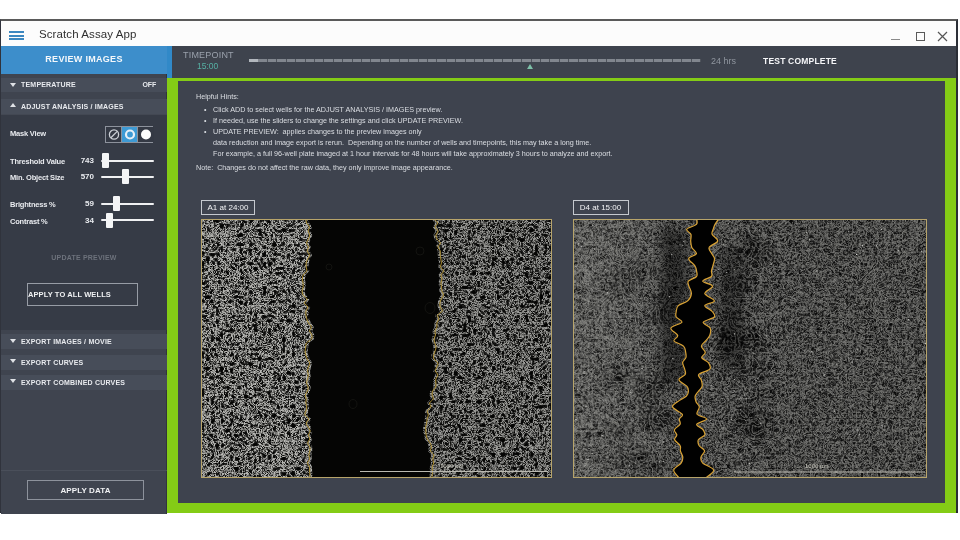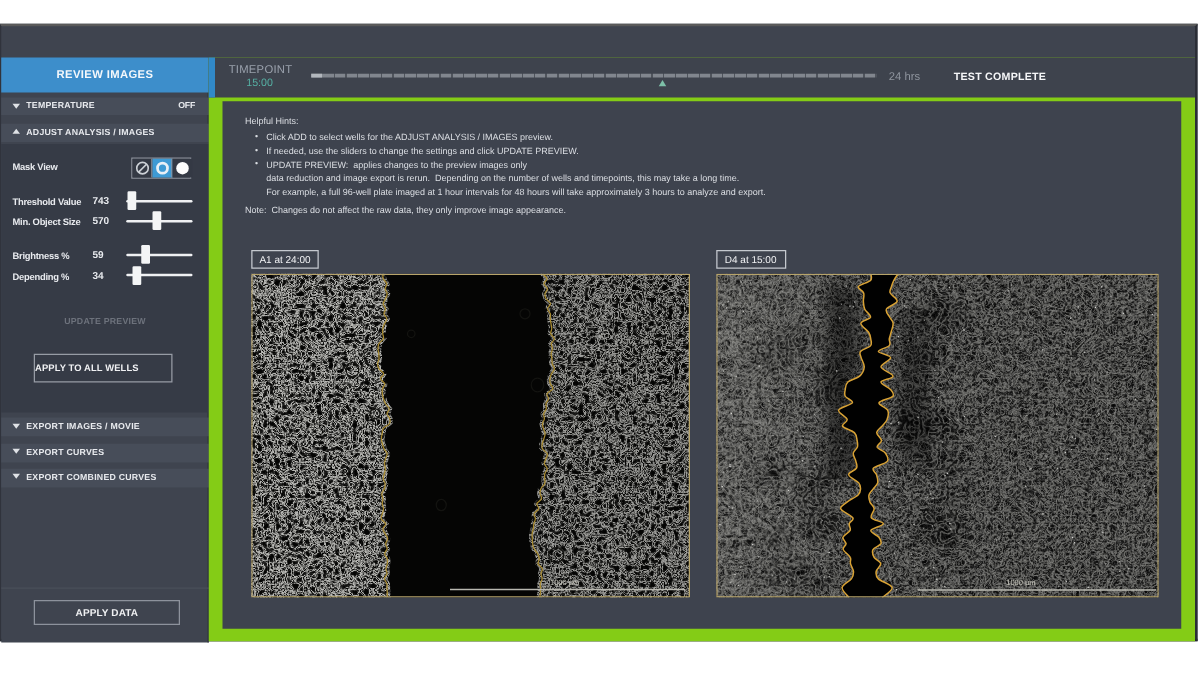--- a/index.html
+++ b/index.html
@@ -15,21 +15,21 @@
 .clos svg{position:absolute;left:0;top:10px}
 .sidebar{position:absolute;left:0;top:25px;width:166px;height:468px;background:#3f444f;border-right:1px solid #31343d}
 .revbtn{position:absolute;left:0;top:0;width:166px;height:27.5px;background:#3d8ecb;color:#f4f8fb;font-size:9px;font-weight:bold;text-align:center;line-height:27.5px;letter-spacing:.3px}
 .secbar{position:absolute;left:0;width:166px;height:14px;background:#474d59;color:#e8eaee;font-size:7px;font-weight:bold;line-height:14px;letter-spacing:-0.2px}
 .secbar .tri{position:absolute;left:9px;top:4.5px;width:0;height:0;border-left:3.5px solid transparent;border-right:3.5px solid transparent;border-top:4.5px solid #dfe2e6}
 .secbar .triu{position:absolute;left:9px;top:4.5px;width:0;height:0;border-left:3.5px solid transparent;border-right:3.5px solid transparent;border-bottom:4.5px solid #dfe2e6}
 .secbar .lab{position:absolute;left:20px;letter-spacing:.2px}
 .secbar .off{position:absolute;right:11px}
 .panel{position:absolute;left:0;top:68px;width:166px;height:216px;background:#363b46;border-top:1px solid #434853}
 .plabel{position:absolute;left:9px;color:#e9ebef;font-size:7.5px;font-weight:bold;letter-spacing:-0.2px}
-.pval{position:absolute;color:#e9ebef;font-size:8px;font-weight:bold;text-align:left;width:20px}
+.pval{position:absolute;color:#e9ebef;font-size:8px;font-weight:bold;text-align:right;width:20px}
 .maskgrp{position:absolute;left:103.5px;top:11px;width:48px;height:16.5px;border:1px solid #8d929c;display:flex}
 .maskgrp .cell{width:16px;height:15px;position:relative}
 .mc1{background:#343944;border-right:1px solid #8d929c}
 .mc2{background:#3e9ad4;border-right:1px solid #8d929c}
 .mc3{background:#343944}
 .track{position:absolute;height:2px;background:#f0f1f3;border-radius:1px}
 .knob{position:absolute;width:7px;height:15px;background:#f4f5f6;border-radius:1px}
 .updprev{position:absolute;left:0;top:139px;width:166px;text-align:center;color:#6d727c;font-size:7px;font-weight:bold;letter-spacing:.2px}
 .applybtn{position:absolute;left:26px;top:168px;width:111px;height:23px;border:1px solid #979ca5;color:#f0f1f3;font-size:7.5px;font-weight:bold;line-height:22px;letter-spacing:.1px}
 .expdata{position:absolute;left:26px;top:434px;width:117px;height:20px;border:1px solid #8d929c;color:#f0f1f3;font-size:8px;font-weight:bold;text-align:center;line-height:19px;letter-spacing:.1px}
@@ -47,20 +47,39 @@
 .cpanel{position:absolute;left:11px;top:34.5px;width:767px;height:422px;background:#3e434e}
 .hints{position:absolute;left:18px;top:10px;color:#dcdfe4;font-size:7.2px;line-height:11px}
 .hints .b{padding-left:17px;position:relative}
 .hints .b:before{content:"•";position:absolute;left:8px;font-size:7px}
 .hints .c{padding-left:17px}
 .imglabel{position:absolute;top:119.5px;height:14.5px;border:1px solid #c5c9cf;color:#f2f3f5;font-size:8px;font-weight:normal;line-height:13.5px;text-align:center}
 .imgbox{position:absolute;top:138px}
 </style></head>
 <body>
 <div class="win">
+  <div class="titlebar">
+    <div class="burger">
+        <div></div>
+        <div></div>
+        <div></div>
+      </div>
+    <div class="title">Scratch Assay App</div>
+    <div class="winbtn mini">
+        <div></div>
+      </div>
+    <div class="winbtn maxi">
+        <div></div>
+      </div>
+    <div class="winbtn clos">
+        <svg width="11" height="11">
+          <path d="M1 1 L10 10 M10 1 L1 10" stroke="#555" stroke-width="1.2"></path>
+        </svg>
+      </div>
+  </div>
   <div class="sidebar">
     <div class="revbtn">REVIEW IMAGES</div>
     <div class="secbar" style="top:32px">
         <div class="tri"></div>
         <div class="lab">TEMPERATURE</div>
         <div class="off">OFF</div>
       </div>
     <div class="secbar" style="top:52.5px;height:15.5px;line-height:15.5px">
         <div class="triu"></div>
         <div class="lab">ADJUST ANALYSIS / IMAGES</div>
@@ -84,21 +103,21 @@
       <div class="track" style="left:100px;top:44.5px;width:53px"></div>
         <div class="knob" style="left:100.5px;top:38px"></div>
       <div class="plabel" style="top:58px">Min. Object Size</div>
         <div class="pval" style="left:73px;top:57px">570</div>
       <div class="track" style="left:100px;top:60.5px;width:53px"></div>
         <div class="knob" style="left:120.5px;top:54px"></div>
       <div class="plabel" style="top:85px">Brightness %</div>
         <div class="pval" style="left:73px;top:84px">59</div>
       <div class="track" style="left:100px;top:87.5px;width:53px"></div>
         <div class="knob" style="left:112px;top:81px"></div>
-      <div class="plabel" style="top:101.5px">Depending %</div>
+      <div class="plabel" style="top:101.5px">Contrast %</div>
         <div class="pval" style="left:73px;top:100.5px">34</div>
       <div class="track" style="left:100px;top:104px;width:53px"></div>
         <div class="knob" style="left:105px;top:97.5px"></div>
       <div class="updprev">UPDATE PREVIEW</div>
       <div class="applybtn">APPLY TO ALL WELLS</div>
     </div>
     <div class="secbar" style="top:288px;height:15px;line-height:15px">
         <div class="tri"></div>
         <div class="lab">EXPORT IMAGES / MOVIE</div>
       </div>

